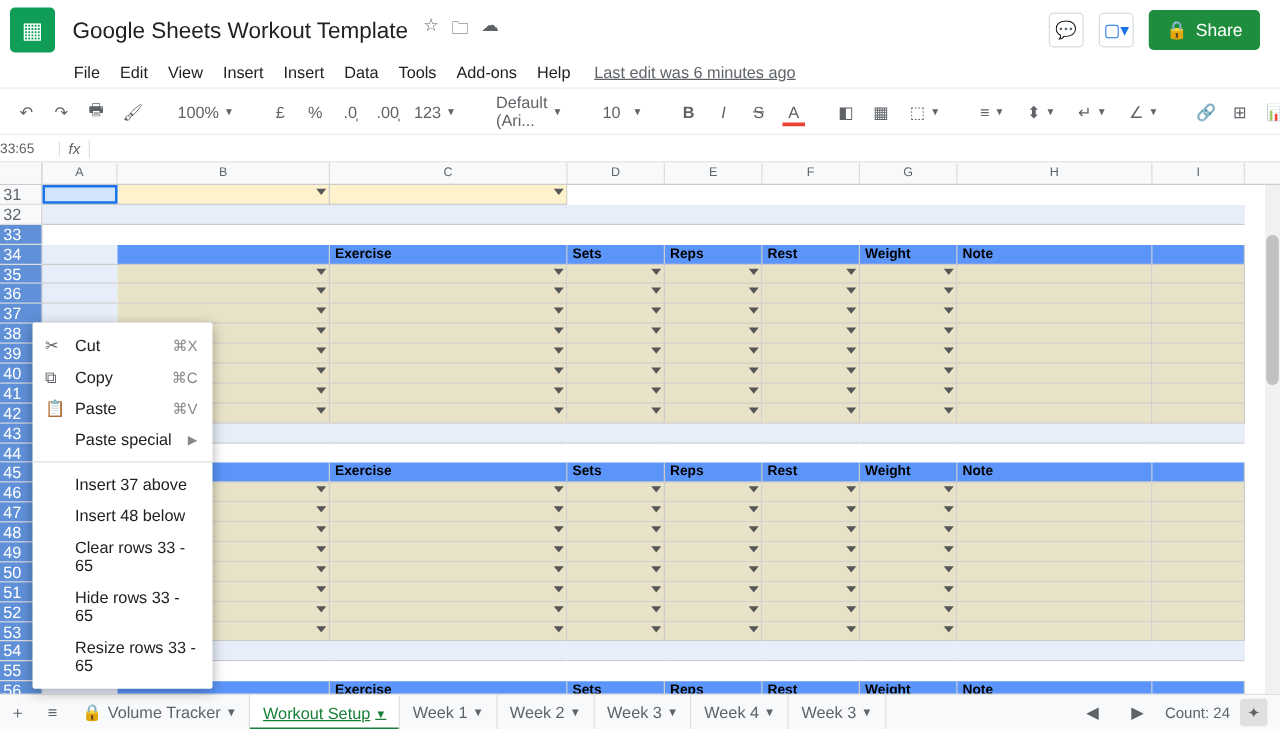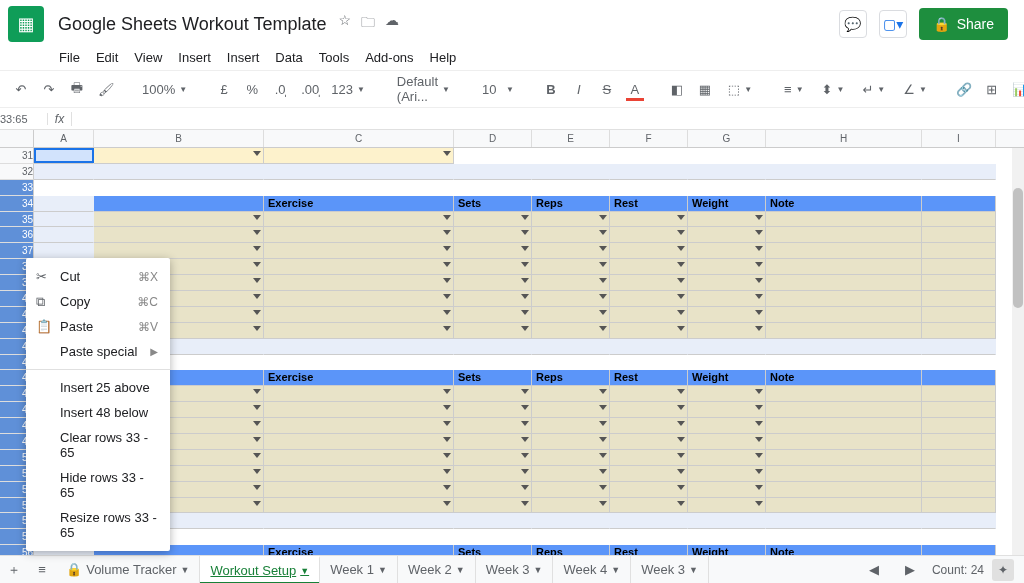--- a/index.html
+++ b/index.html
@@ -25,21 +25,21 @@
 .text-color::after{content:""; position:absolute; left:2px; right:2px; bottom:0; height:3px; background:#ea4335;}
 .namebox-row { height:22px; display:flex; align-items:center; border-bottom:1px solid #e0e0e0;}
 .namebox { width:48px; border-right:1px solid #e0e0e0; font-size:11px; color:#5f6368; padding-left:0;}
 .fx { width:24px; text-align:center; font-style:italic; color:#5f6368; font-size:12px; border-right:1px solid #e0e0e0;}
 .formula { flex:1; font-size:12px; padding-left:6px; color:#202124;}
 .grid-area{ position:relative; height:433px; overflow:hidden;}
 .col-headers{ display:flex; height:18px; background:#f8f9fa; border-bottom:1px solid #ccc;}
 .corner{ width:34px; border-right:1px solid #ccc; background:#f8f9fa;}
 .ch{ border-right:1px solid #ddd; font-size:10px; color:#5f6368; text-align:center; line-height:18px;}
 .row{ display:flex; height:15.9px;}
-.rh{ width:34px; border-right:1px solid #ccc; border-bottom:1px solid #ddd; background:#f8f9fa; font-size:10px; color:#5f6368; text-align:right; padding-right:0; line-height:15px;}
+.rh{ width:34px; border-right:1px solid #ccc; border-bottom:1px solid #ddd; background:#f8f9fa; font-size:13px; color:#5f6368; text-align:right; padding-right:16px; line-height:15px;}
 .rh.sel{ background:#5f90d8; color:#fff;}
 .cell{ border-right:1px solid #ccc; border-bottom:1px solid #ccc; position:relative; font-size:11px; line-height:15px; padding-left:4px; font-weight:bold; color:#000;}
 .cell.spacer-light{ background:#e8eef9; border-right:1px solid #e8eef9;}
 .cell.spacer-wht{ background:#fff; border-right:1px solid #fff; border-bottom:1px solid #fff;}
 .cell.hdr{ background:#5b95f9; color:#000;}
 .cell.beige{ background:#e8e3c8;}
 .cell.yellow{ background:#fdf2cc;}
 .cell .ddarrow{ position:absolute; right:2px; top:3px; width:0;height:0; border-left:4px solid transparent; border-right:4px solid transparent; border-top:5px solid #555;}
 .selection-border{ position:absolute; left:34px; top:18px; width:60px; height:15px; border:2px solid #1a73e8; pointer-events:none; z-index:2; background:#d2e3fc;}
 .ctx-menu{ position:absolute; left:26px; top:128px; width:144px; background:#fff; box-shadow:0 2px 10px rgba(0,0,0,0.3); border-radius:2px; padding:6px 0; z-index:50; font-size:13px; color:#202124;}
@@ -84,20 +84,21 @@
 <div class="menubar">
   <span class="m">File</span>
   <span class="m">Edit</span>
   <span class="m">View</span>
   <span class="m">Insert</span>
   <span class="m">Insert</span>
   <span class="m">Data</span>
   <span class="m">Tools</span>
   <span class="m">Add-ons</span>
   <span class="m">Help</span>
+  <span class="last-edit">Last edit was 6 minutes ago</span>
 </div>
 
 <div class="toolbar">
   <span class="tb">↶</span>
   <span class="tb">↷</span>
   <span class="tb">🖶</span>
   <span class="tb">🖌</span>
   <span class="sep"></span>
   <span class="dd">
       <span>100%</span>
@@ -701,21 +702,21 @@
         <span class="ctx-icon">📋</span>
         <span>Paste</span>
         <span class="ctx-shortcut">⌘V</span>
       </div>
     <div class="ctx-item">
         <span>Paste special</span>
         <span class="ctx-sub">▶</span>
       </div>
     <div class="ctx-sep"></div>
     <div class="ctx-item">
-        <span>Insert 25 above</span>
+        <span>Insert 37 above</span>
       </div>
     <div class="ctx-item">
         <span>Insert 48 below</span>
       </div>
     <div class="ctx-item">
         <span>Clear rows 33 - 65</span>
       </div>
     <div class="ctx-item">
         <span>Hide rows 33 - 65</span>
       </div>

